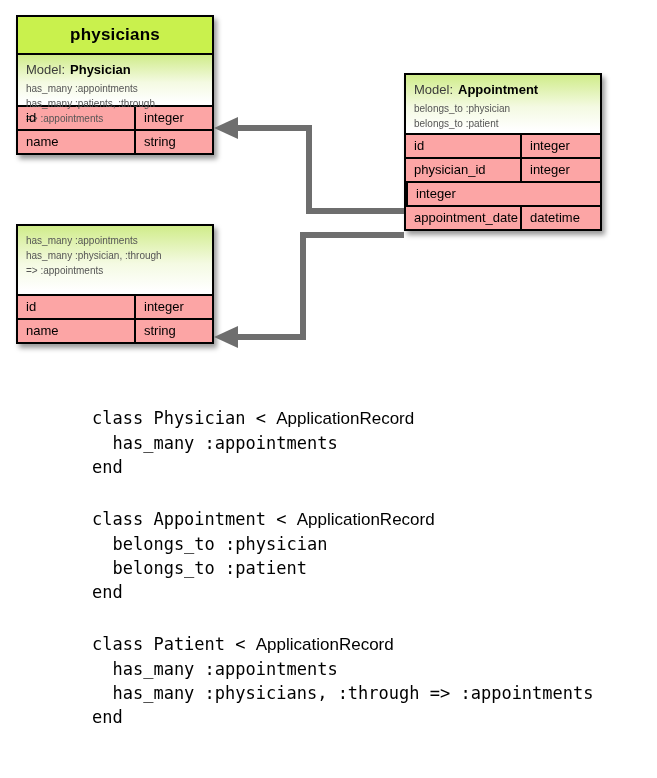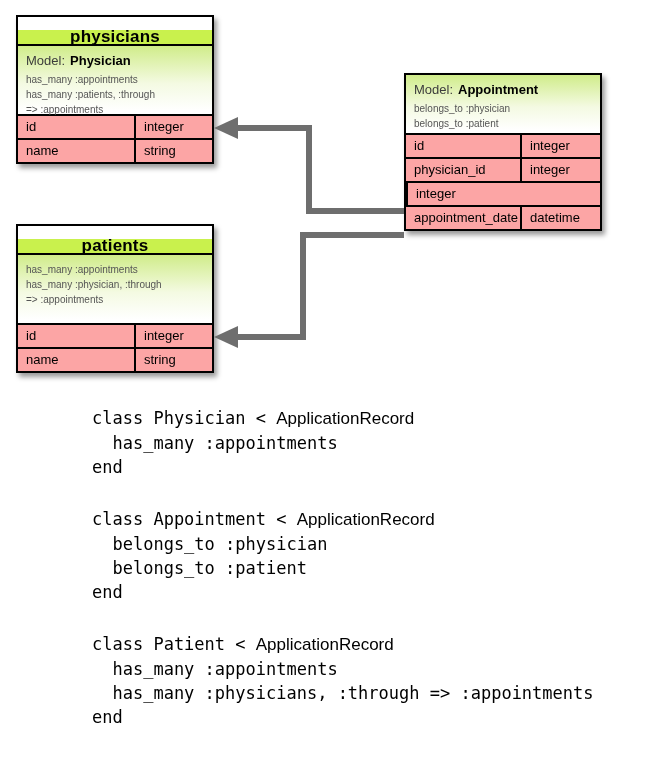--- a/index.html
+++ b/index.html
@@ -7,22 +7,22 @@
     position:relative;width:657px;height:778px;background:#ffffff;
     font-family:"Liberation Sans",sans-serif;color:#000;overflow:hidden;
   }
   
   .tbox{
     position:absolute;box-sizing:border-box;width:198px;
     border:2px solid #000;background:#fff;
     box-shadow:3px 4px 5px rgba(0,0,0,0.40);
   }
   .tbox-header{
-    box-sizing:border-box;height:16px;border-bottom:2px solid #000;
-    background:#c9f14d;display:flex;align-items:center;justify-content:center;margin-top:13px;
+    box-sizing:border-box;height:38px;border-bottom:2px solid #000;
+    background:#c9f14d;display:flex;align-items:center;justify-content:center;
   }
   .tbox-title{font-size:17px;font-weight:bold;letter-spacing:0.2px;}
   .tbox-model{
     box-sizing:border-box;padding:7px 8px 0 8px;
     background:linear-gradient(to bottom,#d0ec8a 0%,#f4fae2 55%,#ffffff 95%);
   }
   .model-line{font-size:13px;margin-bottom:4px;color:#3c3c3c;}
   .model-label{margin-right:5px;}
   .model-name{font-weight:bold;color:#000;}
   .assoc-line{font-size:10px;line-height:15px;color:#555;}
@@ -30,21 +30,21 @@
     display:grid;grid-template-columns:116px 1fr;
     box-sizing:border-box;height:24px;border-top:2px solid #000;background:#fca5a5;
   }
   #box-appointments .col-row{grid-template-columns:114px 1fr;}
   .col-name,.col-type{
     box-sizing:border-box;font-size:13px;line-height:22px;padding-left:8px;
     overflow:hidden;white-space:nowrap;
   }
   .col-type{border-left:2px solid #000;}
   #box-physicians{left:16px;top:15px;}
-  #box-physicians .tbox-model{height:68px;}
+  #box-physicians .tbox-model{height:50px;}
   #box-appointments{left:404px;top:73px;}
   #box-appointments .tbox-model{height:58px;}
   #box-patients{left:16px;top:224px;}
   #box-patients .tbox-model{height:68px;}
   
   .connectors{position:absolute;left:0;top:0;pointer-events:none;z-index:5;}
   
   .code-area{
     position:absolute;left:92px;top:406px;
     font-family:"DejaVu Sans Mono","Liberation Mono",monospace;
@@ -104,23 +104,20 @@
         <div class="col-type">integer</div>
       </div>
       <div class="col-row">
         <div class="col-name">appointment_date</div>
         <div class="col-type">datetime</div>
       </div>
     </div>
   </div>
 
   <div class="tbox" id="box-patients">
-    <div class="tbox-header">
-      <span class="tbox-title">patients</span>
-    </div>
     <div class="tbox-model">
       <div class="assoc-line">has_many :appointments</div>
       <div class="assoc-line">has_many :physician, :through</div>
       <div class="assoc-line">=&gt; :appointments</div>
     </div>
     <div>
       <div class="col-row">
         <div class="col-name">id</div>
         <div class="col-type">integer</div>
       </div>

